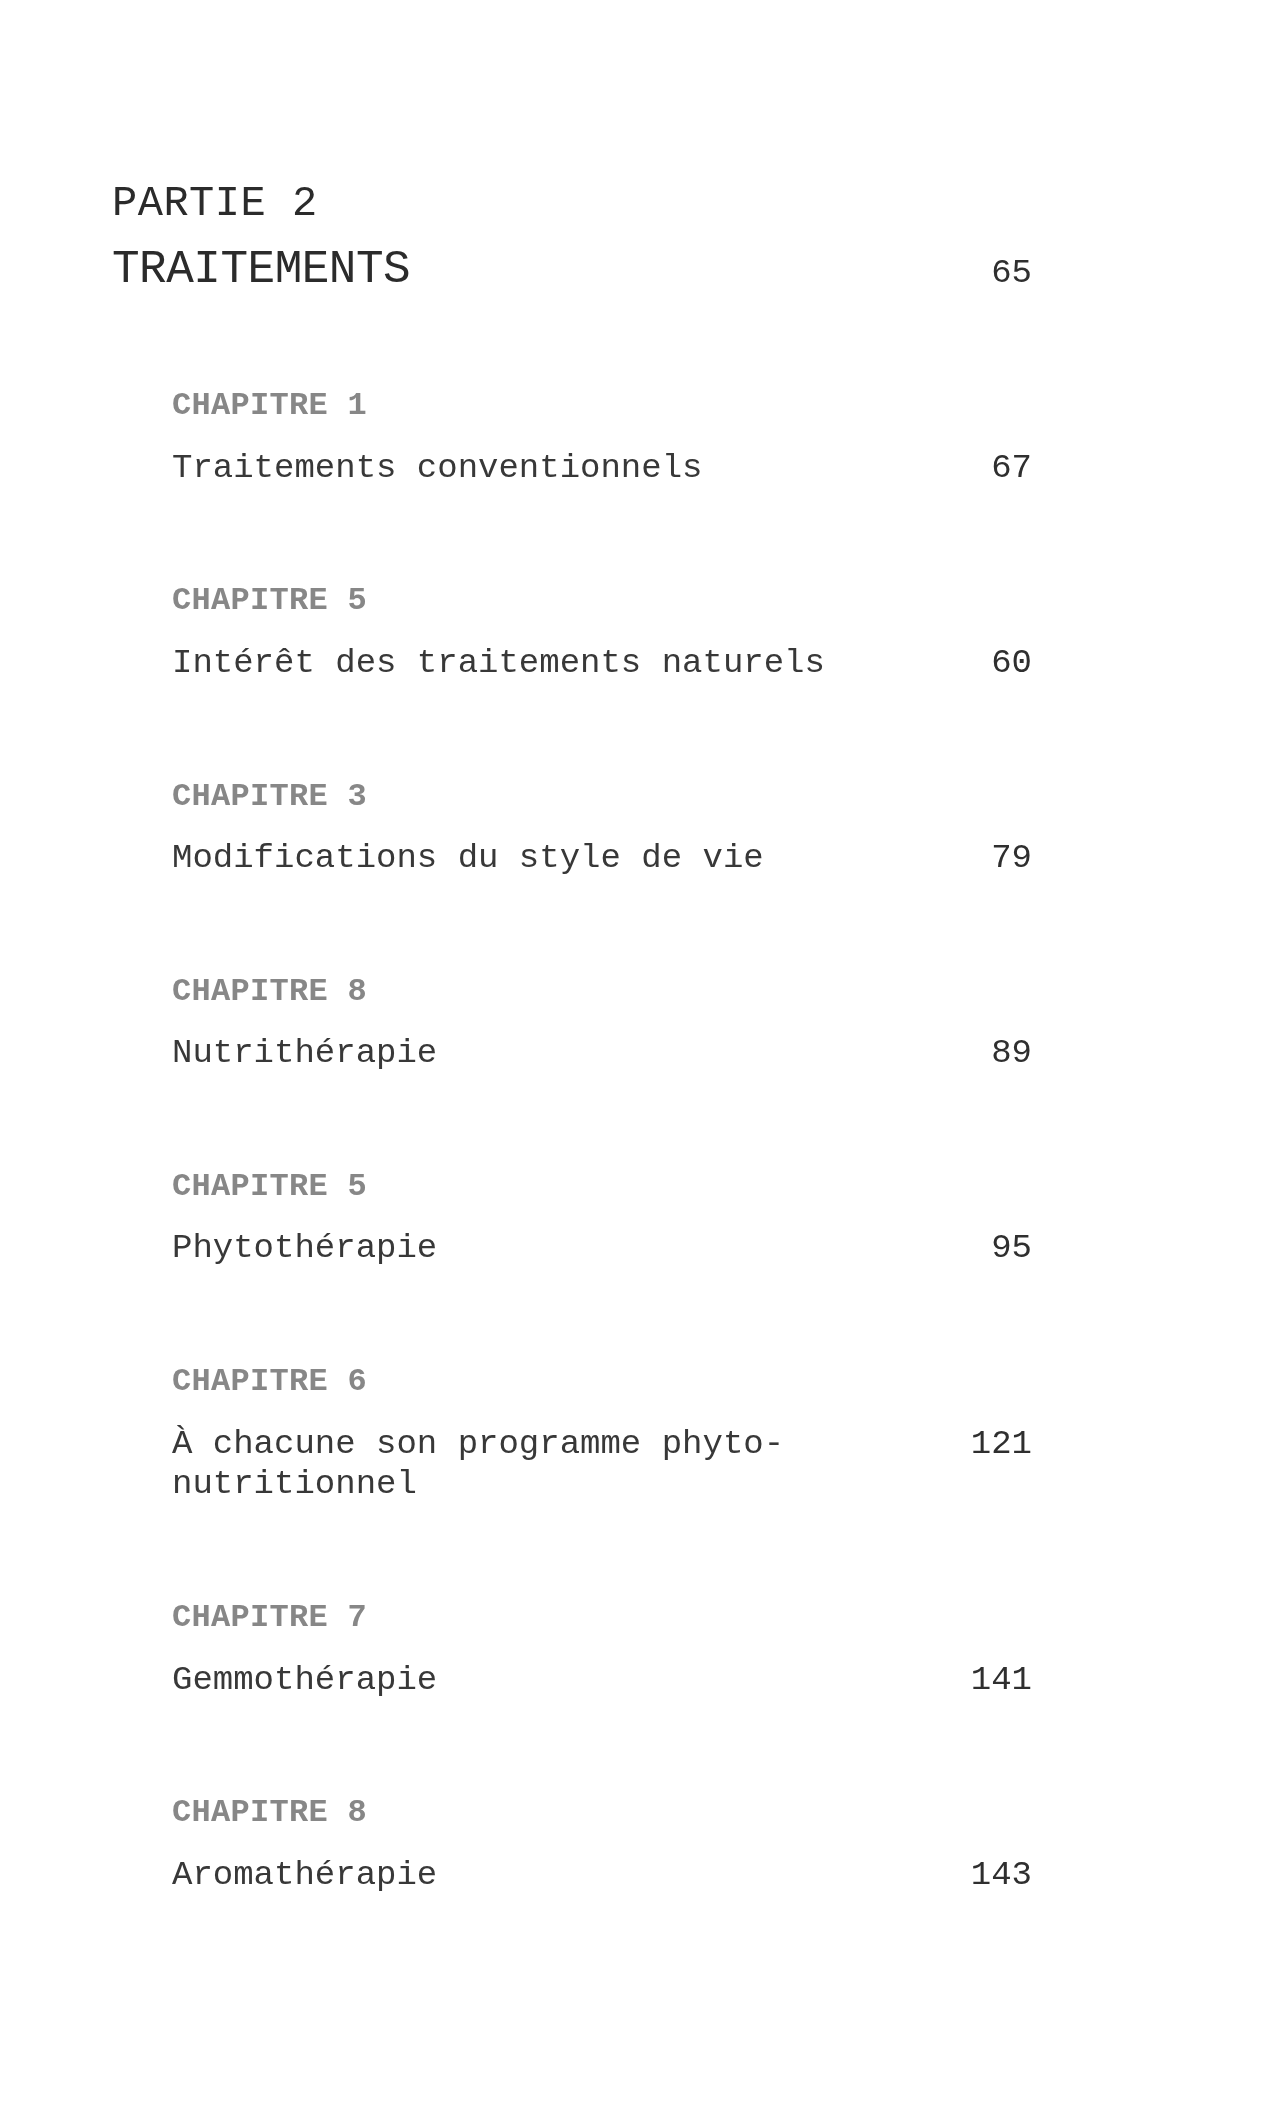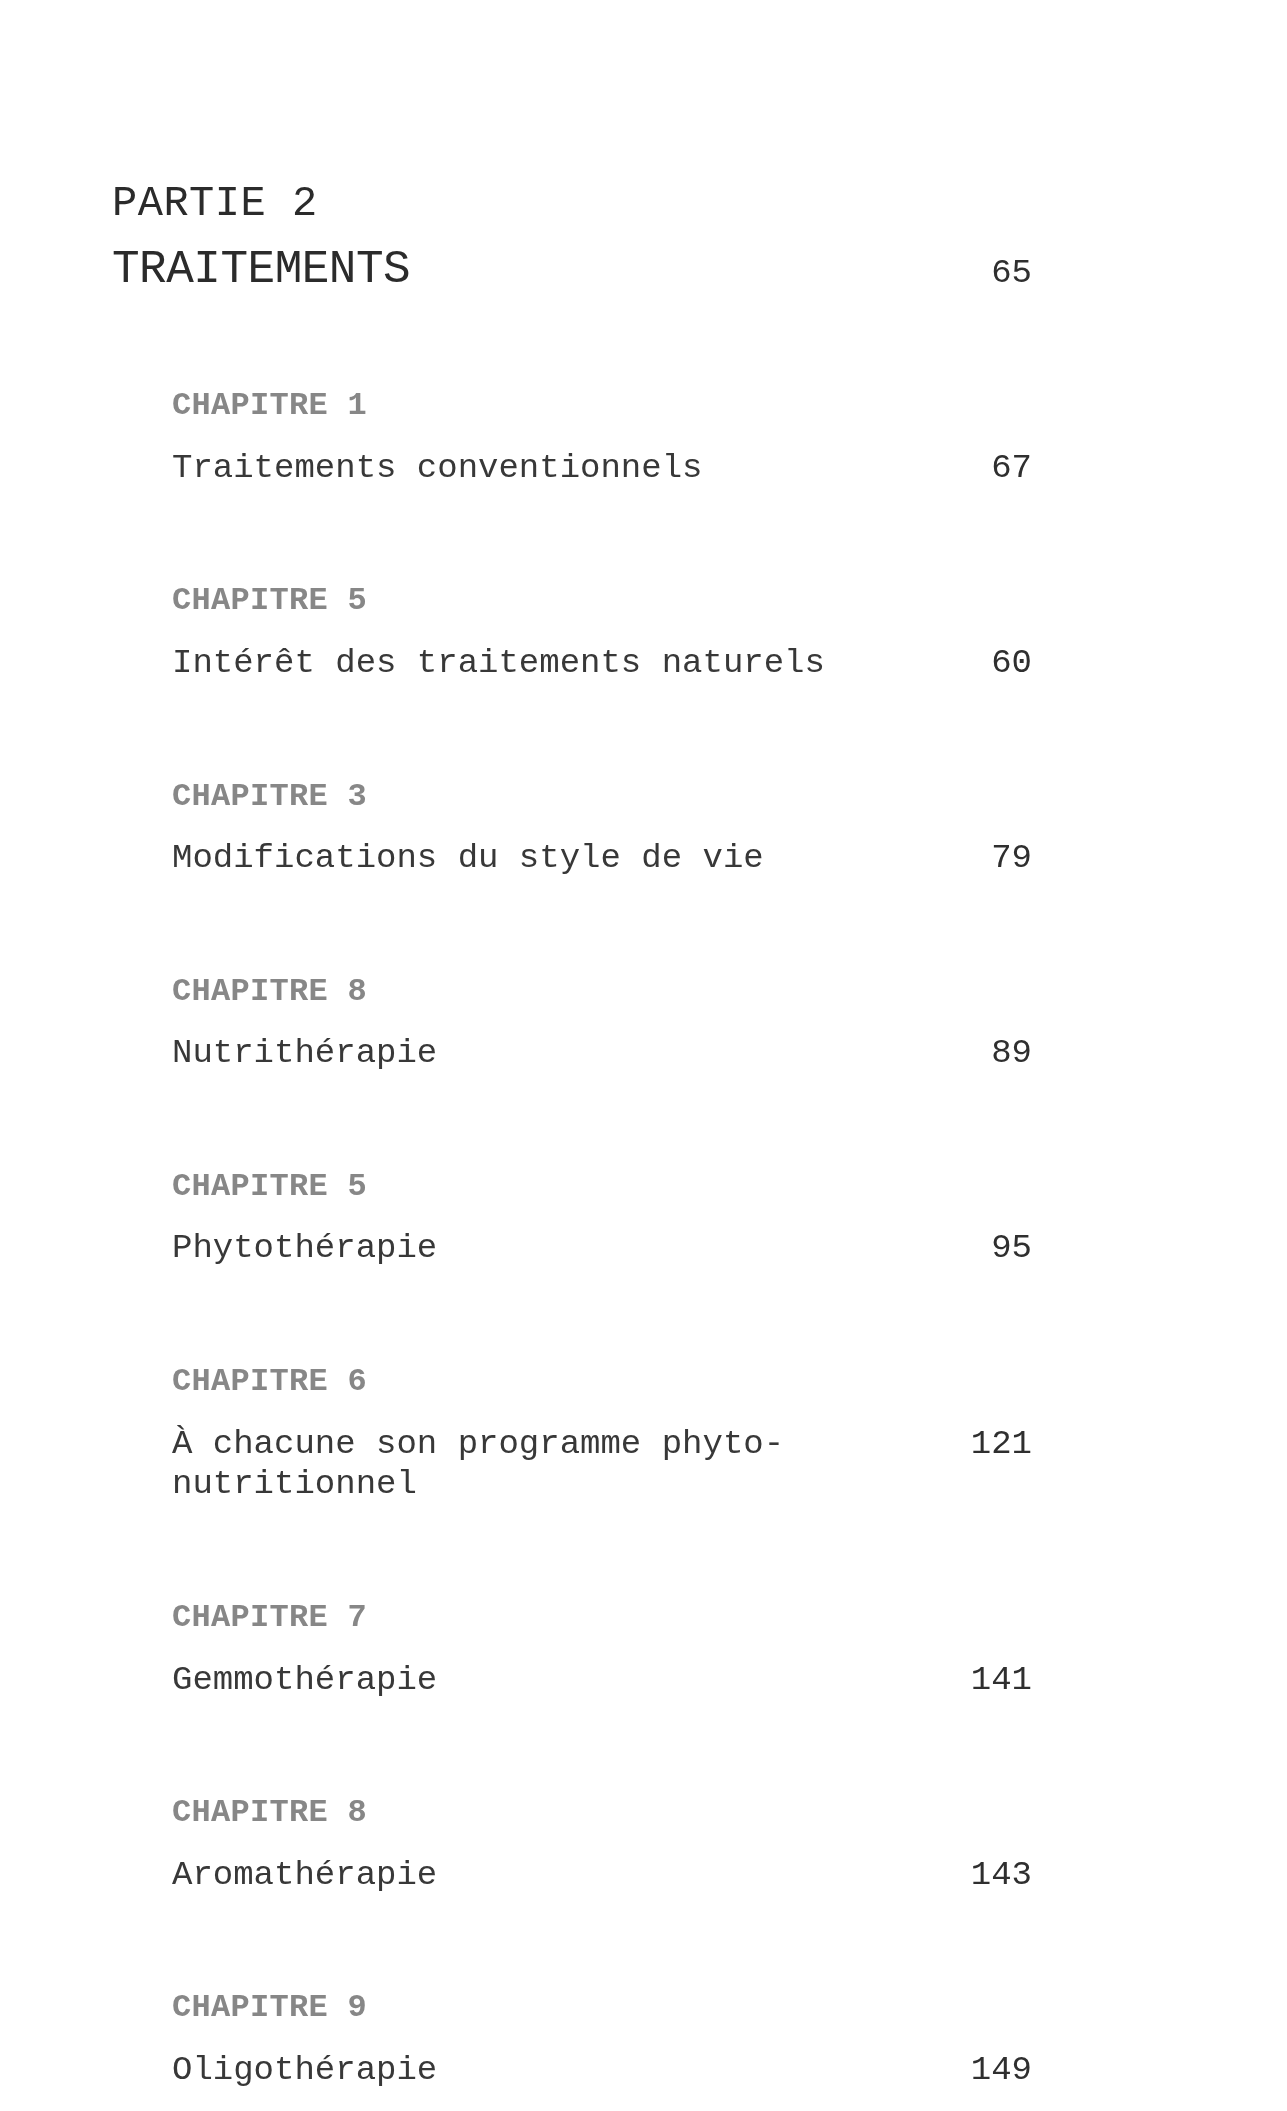--- a/index.html
+++ b/index.html
@@ -147,22 +147,15 @@
     </section>
 
     <section class="toc-entry">
       <div class="chapter-label">CHAPITRE 8</div>
       <div class="entry-row">
         <span class="chapter-title">Aromathérapie</span>
         <span class="page-num">143</span>
       </div>
     </section>
 
-    <section class="toc-entry">
-      <div class="chapter-label">CHAPITRE 9</div>
-      <div class="entry-row">
-        <span class="chapter-title">Oligothérapie</span>
-        <span class="page-num">149</span>
-      </div>
-    </section>
 
   </main>
 </div>
 
 </body></html>

